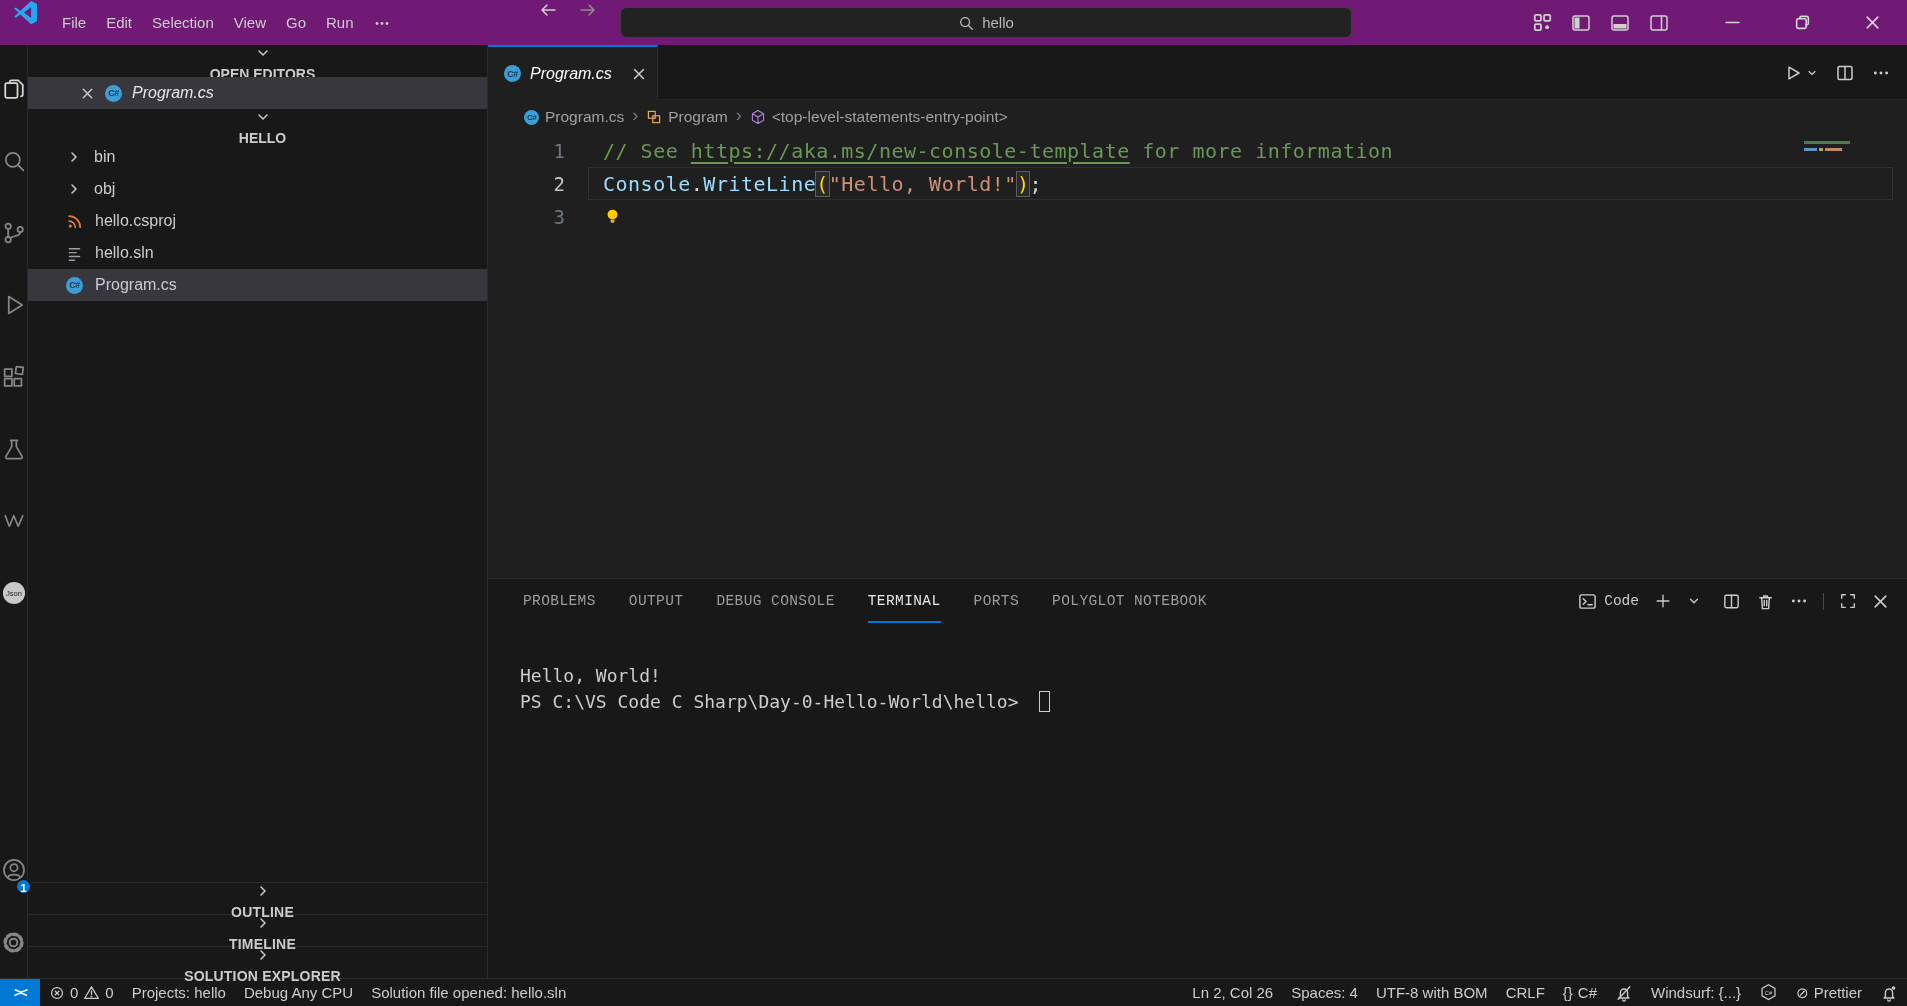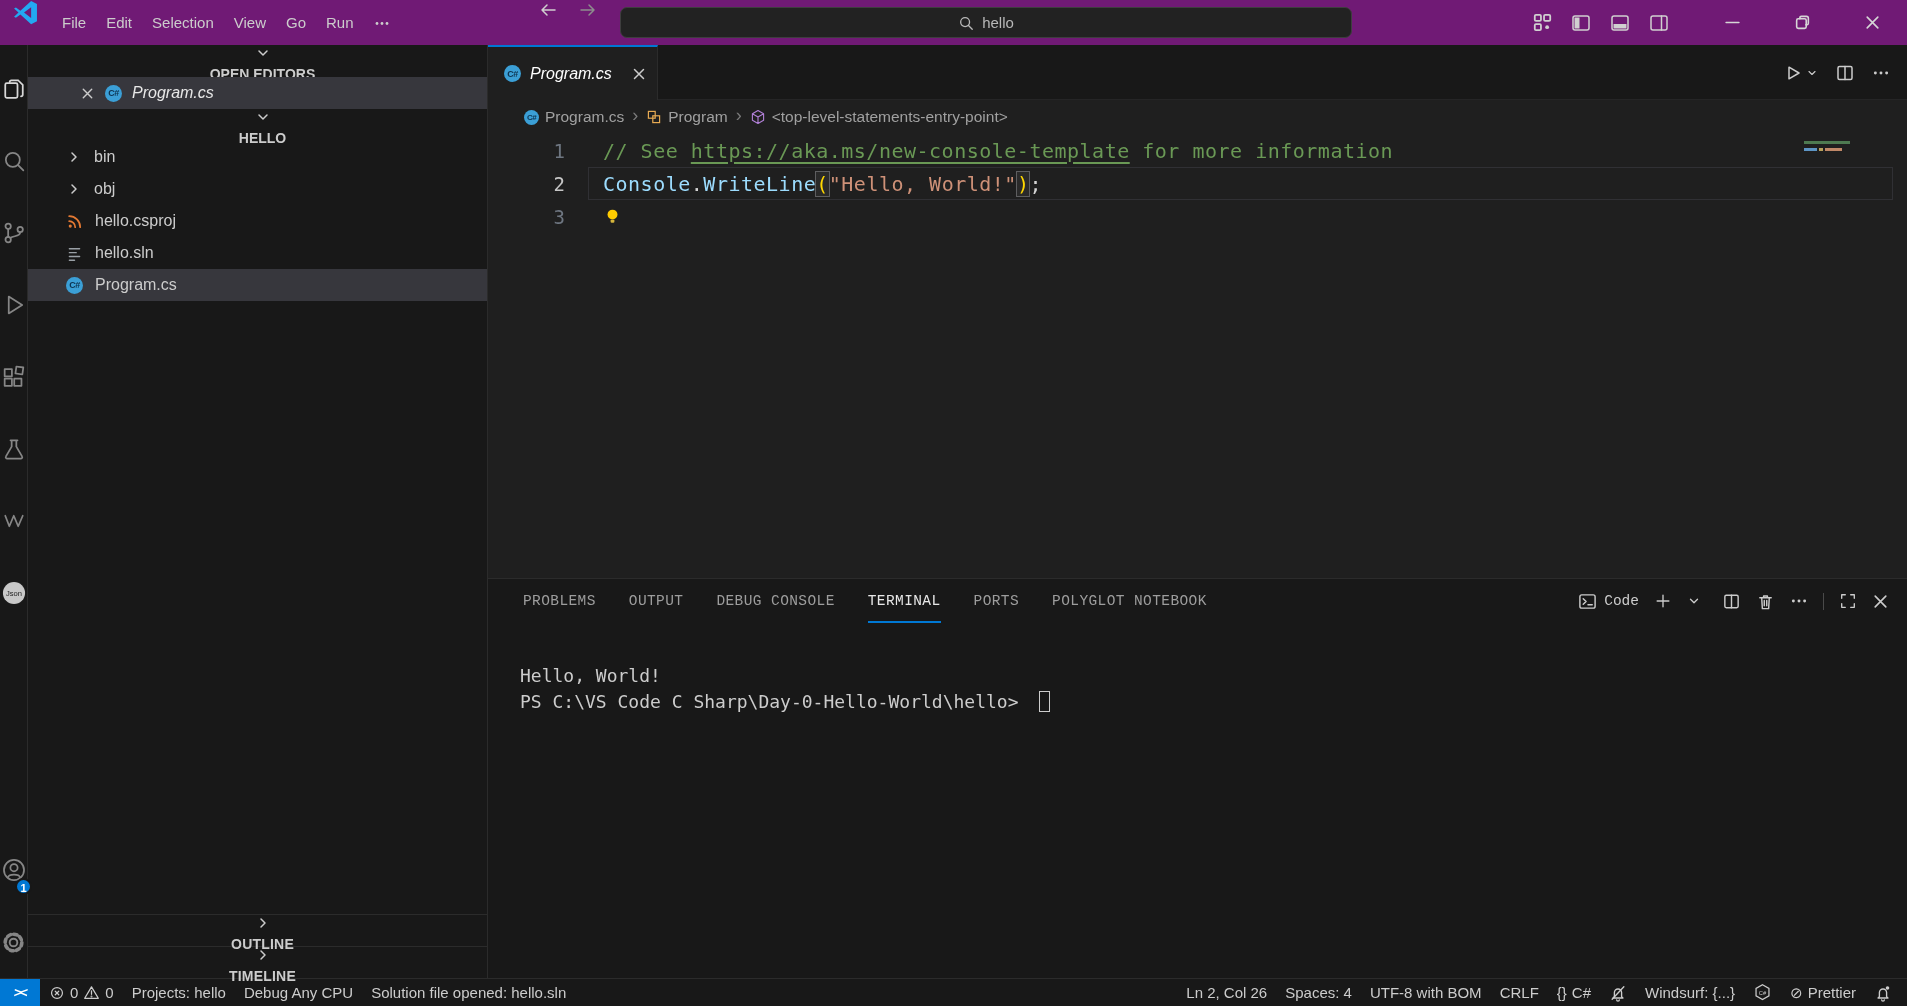--- a/index.html
+++ b/index.html
@@ -96,21 +96,21 @@
   .pa-sep { width:1px; height:17px; background:#4a4a4a; }
   .terminal { padding:40px 0 0 32px; font-family:"DejaVu Sans Mono", monospace; font-size:18px; line-height:26px; color:#cccccc; }
   .term-line { white-space:pre; }
   .term-cursor { display:inline-block; width:11px; height:21px; border:1.5px solid #cccccc; margin-left:10px; vertical-align:-4px; }
 
   
   .statusbar { height:28px; background:#181818; border-top:1px solid #2b2b2b; display:flex; align-items:center; font-size:15px; color:#cccccc; }
   .sb-remote { width:40px; height:27px; background:#0078d4; color:#ffffff; display:flex; align-items:center; justify-content:center;
     font-weight:bold; font-size:13.5px; letter-spacing:-2px; cursor:pointer; flex-shrink:0; }
   .sb-item { height:27px; display:flex; align-items:center; gap:5px; padding:0 9px; cursor:pointer; white-space:nowrap; }
-  .sb-right { margin-left:auto; display:flex; align-items:flex-start; padding-right:6px; }
+  .sb-right { margin-left:auto; display:flex; align-items:flex-start; }
   .sb-glyph { font-size:15px; }
 </style>
 </head>
 <body>
 
 <div class="titlebar">
   <span class="vscode-logo">
     <svg width="25" height="25" viewBox="0 0 24 24">
         <path fill="#23a8f2" fill-rule="evenodd" d="M17.4 1 L7.1 10.4 2.8 7.1 1 8.1 5.3 12.1 1 16.1 2.8 17.1 7.1 13.8 17.4 23.2 23 20.4 23 3.8 Z
          M17.4 7 L17.4 17.2 10.6 12.1 Z"></path>
@@ -370,20 +370,28 @@
         <span>OUTLINE</span>
       </div>
       <div class="sec-header">
         <span class="chev">
           <svg class="ico" width="16" height="16" viewBox="0 0 16 16" stroke-width="1.4">
               <polyline points="6,4 10,8 6,12"></polyline>
             </svg>
         </span>
         <span>TIMELINE</span>
       </div>
+      <div class="sec-header">
+        <span class="chev">
+          <svg class="ico" width="16" height="16" viewBox="0 0 16 16" stroke-width="1.4">
+              <polyline points="6,4 10,8 6,12"></polyline>
+            </svg>
+        </span>
+        <span>SOLUTION EXPLORER</span>
+      </div>
     </div>
   </div>
 
   <div class="editorcol">
     <div class="tabbar">
       <div class="tab">
         <span class="cs-icon">C#</span>
         <span class="tab-label">Program.cs</span>
         <span class="close-x">
           <svg class="ico" width="16" height="16" viewBox="0 0 16 16" stroke-width="1.4">

